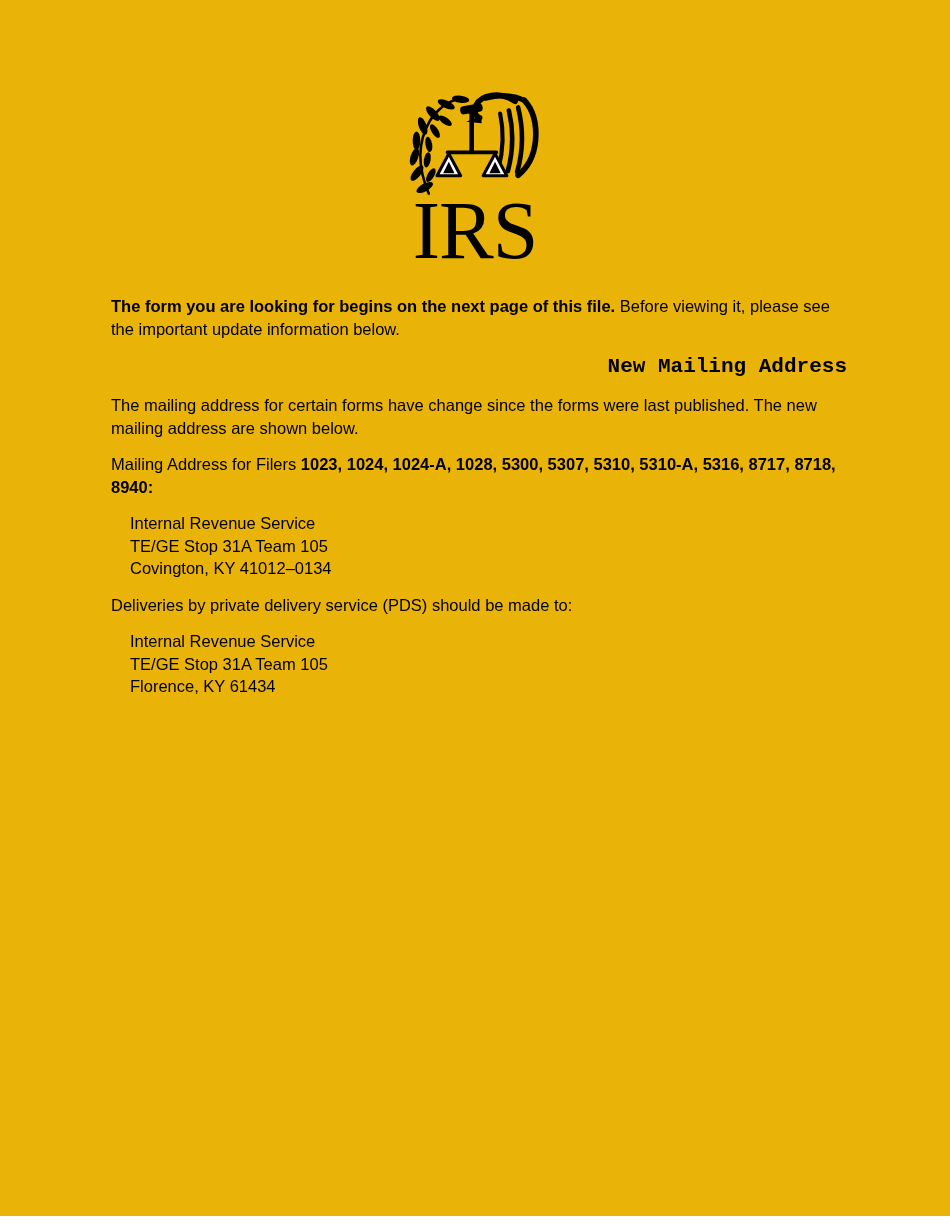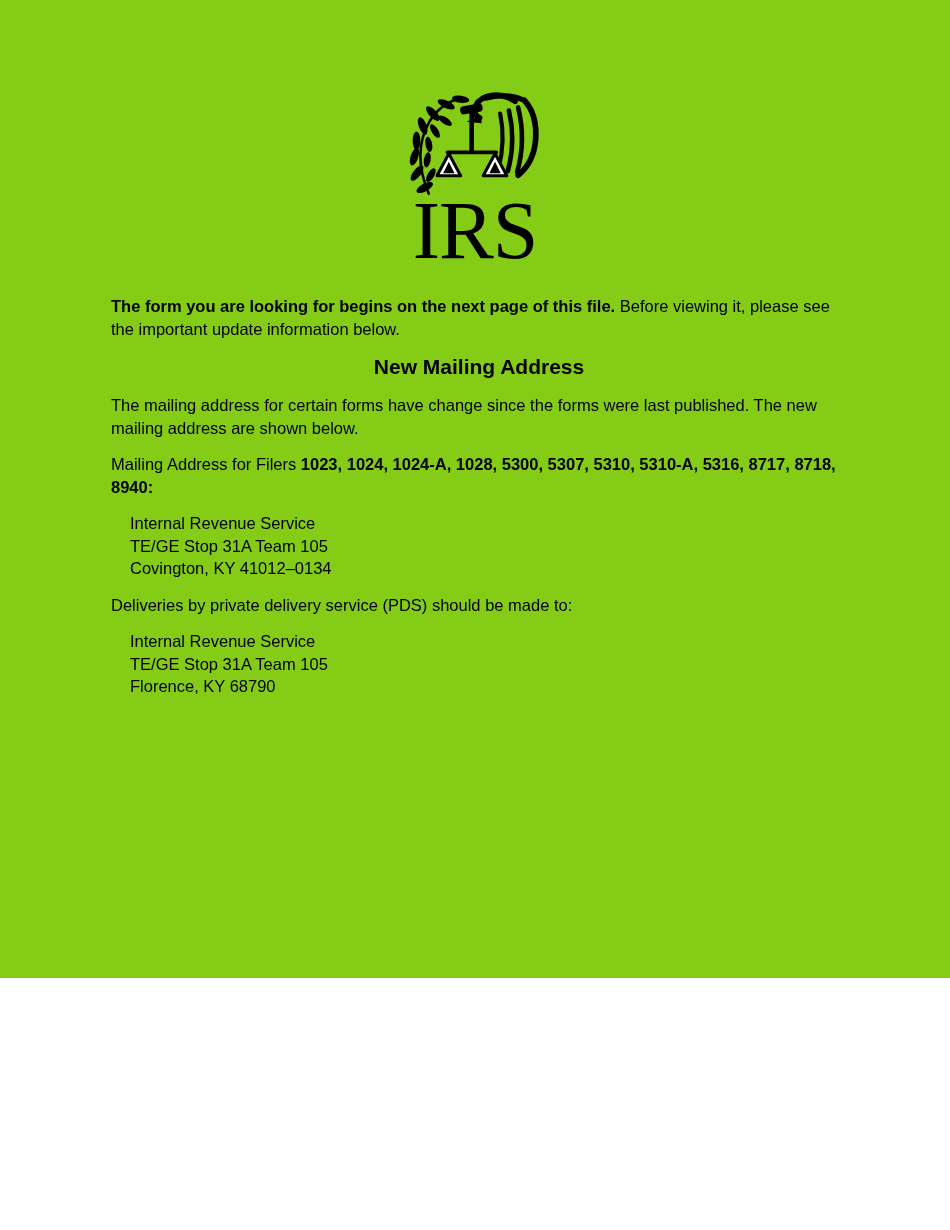--- a/index.html
+++ b/index.html
@@ -1,21 +1,21 @@
 <!DOCTYPE html>
 <html><head>
 <meta charset="utf-8">
 <style>
   * { box-sizing: border-box; }
   html, body { margin: 0; padding: 0; background: #ffffff; }
   .page {
     position: relative;
     width: 950px;
-    height: 978px;
-    background: #84cc16;
+    height: 1216px;
+    background: #eab308;
     color: #000000;
     font-family: "Liberation Sans", "DejaVu Sans", sans-serif;
     overflow: hidden;
     padding-top: 90px;
   }
   .logo-block {
     width: 100%;
     text-align: center;
     margin-bottom: 33px;
   }
@@ -34,25 +34,25 @@
   .content {
     width: 736px;
     margin-left: 111px;
   }
   .content p {
     font-size: 16.5px;
     line-height: 22.5px;
     margin: 0 0 14px 0;
   }
   .content .section-heading {
-    font-family: Liberation Sans, sans-serif;
+    font-family: Liberation Mono, monospace;
     font-size: 21px;
     line-height: 25px;
     font-weight: bold;
-    text-align: center;
+    text-align: right;
     margin: 13px 0 15px 0;
   }
   .address-block {
     padding-left: 19px;
     margin: 0 0 14px 0;
   }
   .address-block .address-line {
     font-size: 16.5px;
     line-height: 22.5px;
   }
@@ -125,18 +125,18 @@
       <div class="address-line">Internal Revenue Service</div>
       <div class="address-line">TE/GE Stop 31A Team 105</div>
       <div class="address-line">Covington, KY 41012–0134</div>
     </div>
 
     <p>Deliveries by private delivery service (PDS) should be made to:</p>
 
     <div class="address-block">
       <div class="address-line">Internal Revenue Service</div>
       <div class="address-line">TE/GE Stop 31A Team 105</div>
-      <div class="address-line">Florence, KY 68790</div>
+      <div class="address-line">Florence, KY 61434</div>
     </div>
 
 
   </div>
 </div>
 
 </body></html>

